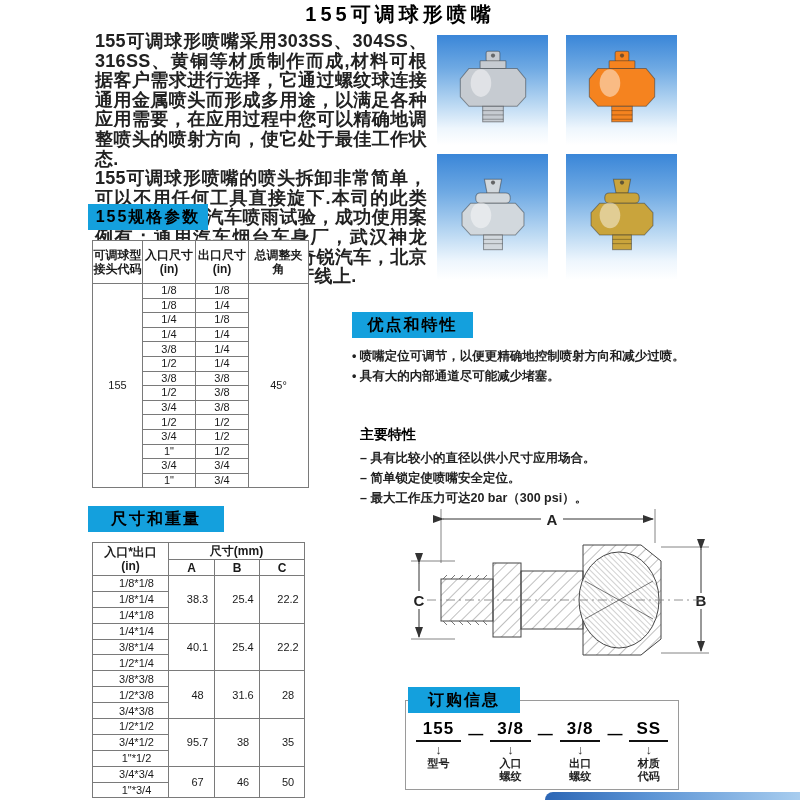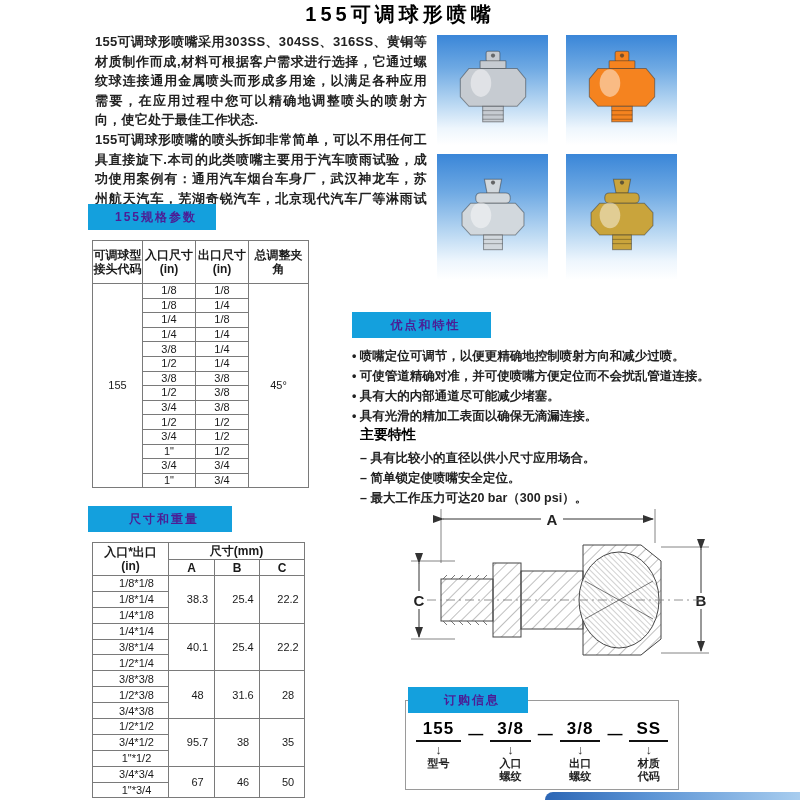--- a/index.html
+++ b/index.html
@@ -4,38 +4,38 @@
 <style>
   html,body{margin:0;padding:0;background:#fff;}
   #page{position:relative;width:800px;height:800px;background:#ffffff;overflow:hidden;
         font-family:"Liberation Sans","DejaVu Sans",sans-serif;color:#1a1a1a;}
 
   
   .page-title{position:absolute;left:0;top:1px;width:800px;text-align:center;
     font-size:20px;font-weight:bold;letter-spacing:4px;color:#000;}
 
   
-  .intro{position:absolute;left:95px;top:32px;width:332px;font-size:13px;font-weight:600;
+  .intro{position:absolute;left:95px;top:32px;width:332px;font-size:18px;font-weight:600;
     line-height:19.6px;letter-spacing:0.3px;color:#222;}
   .intro p{margin:0;text-align:justify;}
 
   
   .photo-grid{position:absolute;left:437px;top:35px;width:243px;}
   .photo-row{display:flex;gap:18px;margin-bottom:9px;}
   .img-cell{width:111px;height:110px;
     background:linear-gradient(180deg,#3a86d8 0%,#6ea9e3 30%,#b8d7f2 62%,#eef6fd 85%,#ffffff 100%);
     display:flex;align-items:center;justify-content:center;}
   .photo-row.second .img-cell{height:126px;}
   .nozzle{width:86px;height:86px;}
   .nozzle .part{fill:var(--c);stroke:rgba(40,40,40,.45);stroke-width:1.2;}
   .nozzle .hl{fill:#ffffff;opacity:.45;}
 
   
-  .sec-header{position:absolute;background:#14a0dd;color:#4c1d95;font-size:12px;font-weight:bold;
-    letter-spacing:2px;display:flex;align-items:center;justify-content:center;padding-left:8px;}
+  .sec-header{position:absolute;background:#14a0dd;color:#000000;font-size:16px;font-weight:bold;
+    letter-spacing:2px;display:flex;align-items:center;justify-content:center;}
 
   
   table{border-collapse:collapse;table-layout:fixed;background:#fff;}
   th,td{border:1px solid #7a7a7a;text-align:center;vertical-align:middle;padding:0;}
   th{font-size:12px;font-weight:bold;white-space:pre-line;line-height:14px;}
 
   #spec-table{position:absolute;left:92px;top:240px;width:216px;font-size:11px;}
   #spec-table thead th{height:42px;}
   #spec-table tbody td{height:13.6px;line-height:13px;font-size:11px;margin-left:42px;}
   #spec-table .c1{width:50px;} #spec-table .c2{width:53px;}
@@ -220,26 +220,24 @@
           <td>3/4</td>
           <td>3/4</td>
         </tr>
         <tr>
           <td>1"</td>
           <td>3/4</td>
         </tr>
       </tbody>
   </table>
 
-  <div class="sec-header" style="left:352px;top:312px;width:131px;height:26px;">优点和特性</div>
+  <div class="sec-header" style="left:352px;top:312px;width:121px;height:26px;">优点和特性</div>
   <div class="features">
       <div>• 喷嘴定位可调节，以便更精确地控制喷射方向和减少过喷。</div>
-      <div>• 可使管道精确对准，并可使喷嘴方便定位而不会扰乱管道连接。</div>
       <div>• 具有大的内部通道尽可能减少堵塞。</div>
-      <div>• 具有光滑的精加工表面以确保无滴漏连接。</div>
     </div>
   <div class="key-features">
     <div class="key-title">主要特性</div>
     <div>
         <div>– 具有比较小的直径以供小尺寸应用场合。</div>
         <div>– 简单锁定使喷嘴安全定位。</div>
         <div>– 最大工作压力可达20 bar（300 psi）。</div>
       </div>
   </div>
 

